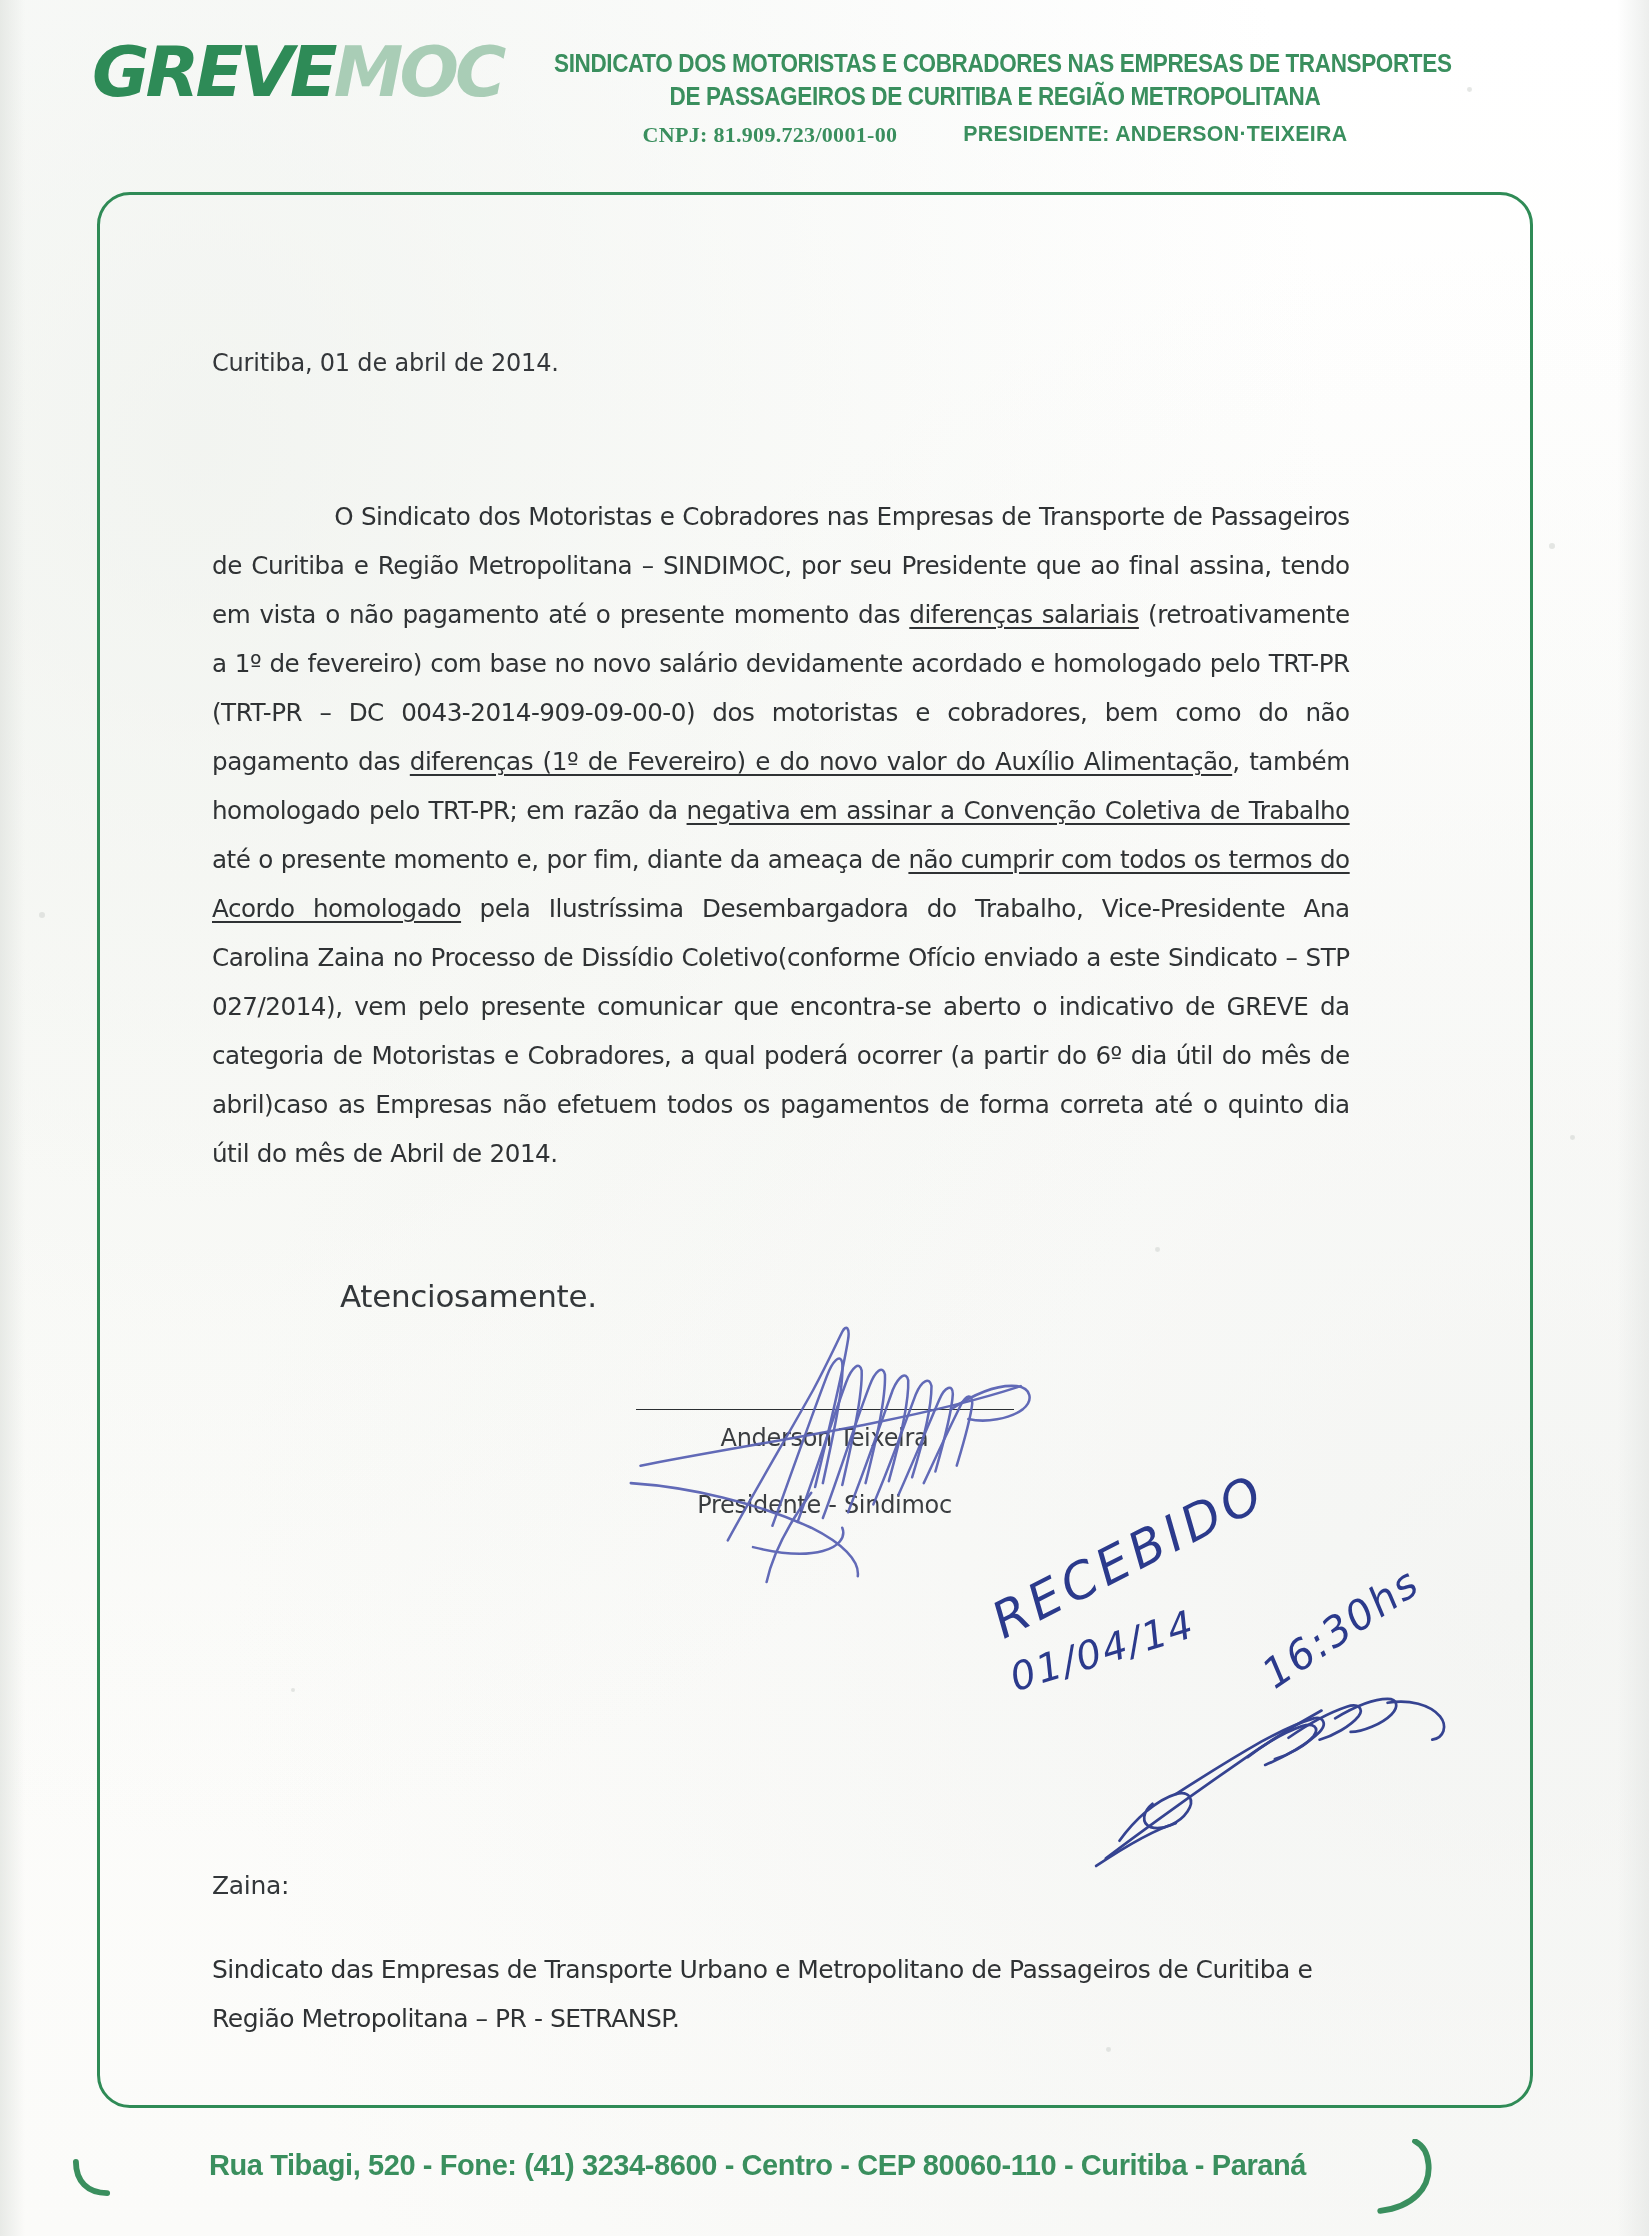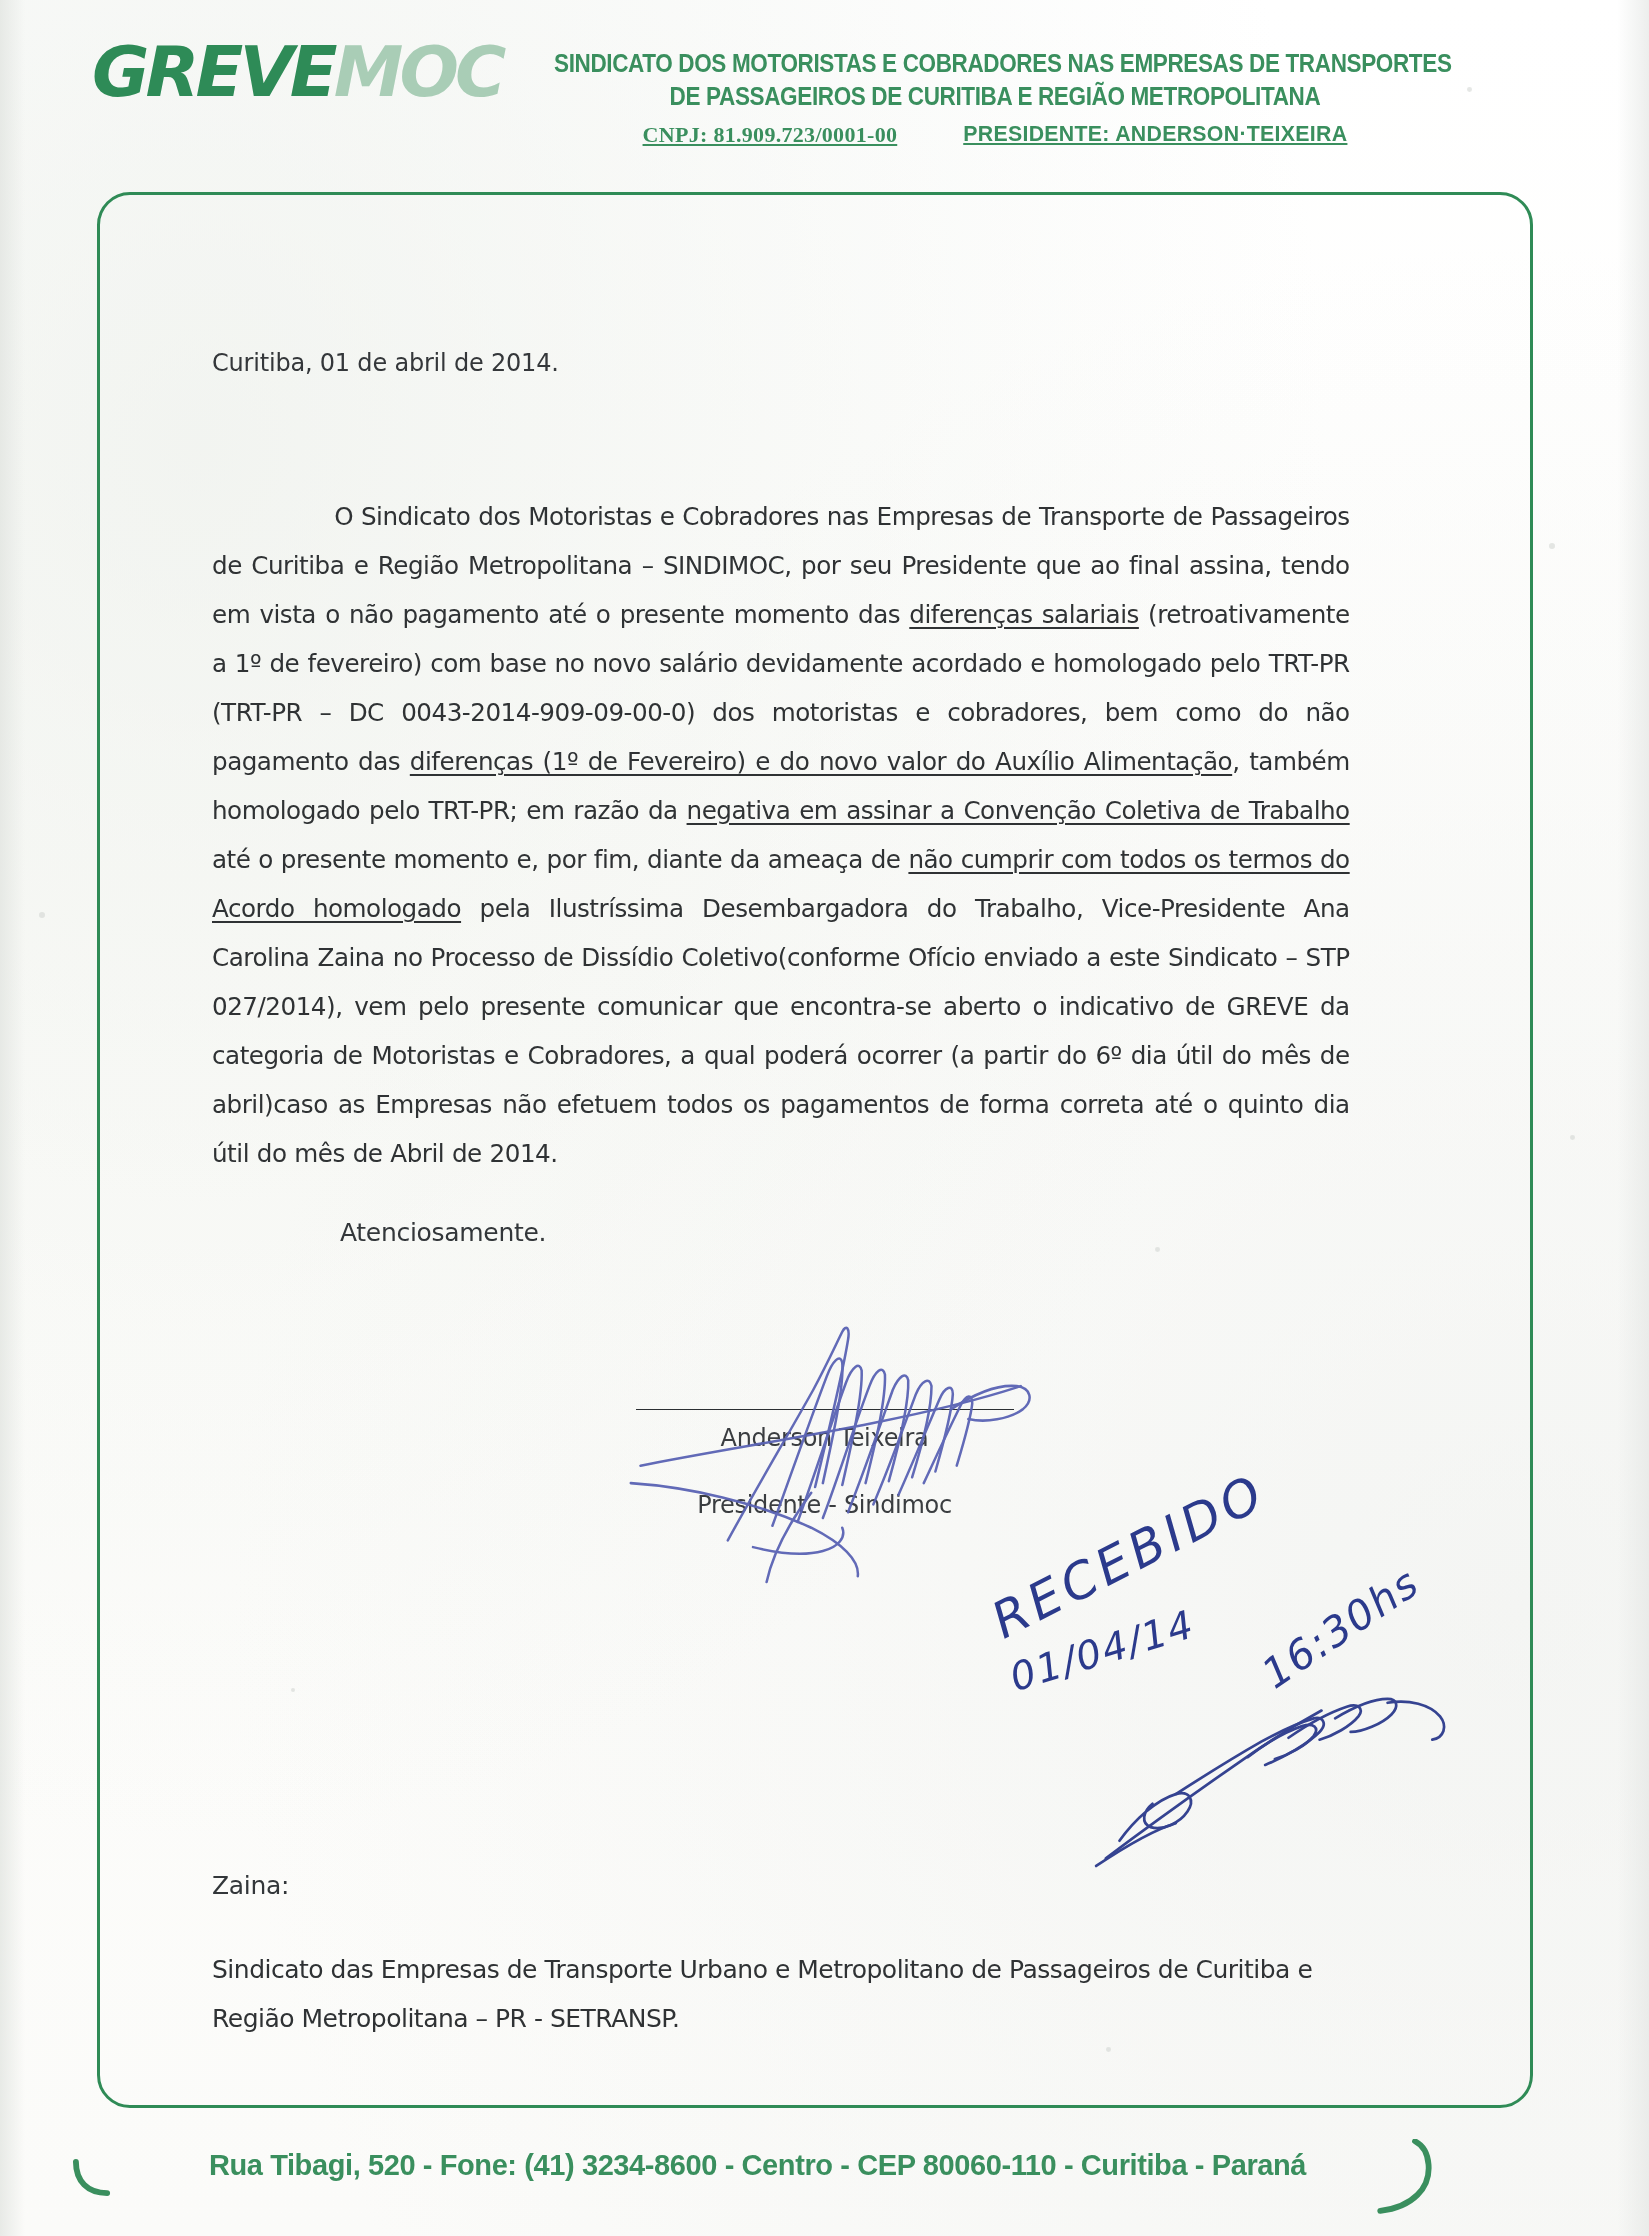--- a/index.html
+++ b/index.html
@@ -87,21 +87,20 @@
     justify-content: center;
     gap: 66px;
     white-space: nowrap;
   }
   .org-meta-item {
     color: #3a8f5e;
     font-family: "Liberation Serif", serif;
     font-weight: bold;
     font-size: 22px;
     letter-spacing: 0.3px;
-    text-decoration: underline;
   }
   .org-meta-item.sans {
     font-family: "Liberation Sans", sans-serif;
     font-size: 21.3px;
   }
 
   
   #doc-frame {
     position: absolute;
     left: 97px;
@@ -140,24 +139,24 @@
     word-spacing: 0.5px;
     transform: scaleX(0.985);
     transform-origin: left top;
   }
   #main-paragraph u {
     text-decoration: underline;
     text-underline-offset: 3.9px;
     text-decoration-thickness: 1.6px;
   }
   #closing {
-    margin-top: 40px;
+    margin-top: 100px;
     padding-left: 128px;
     font-family: "DejaVu Sans", sans-serif;
-    font-size: 25px;
+    font-size: 31px;
     color: #33373a;
     letter-spacing: -0.3px;
   }
 
   
   #signature-block {
     position: absolute;
     left: 611px;
     top: 1409px;
     width: 427px;

